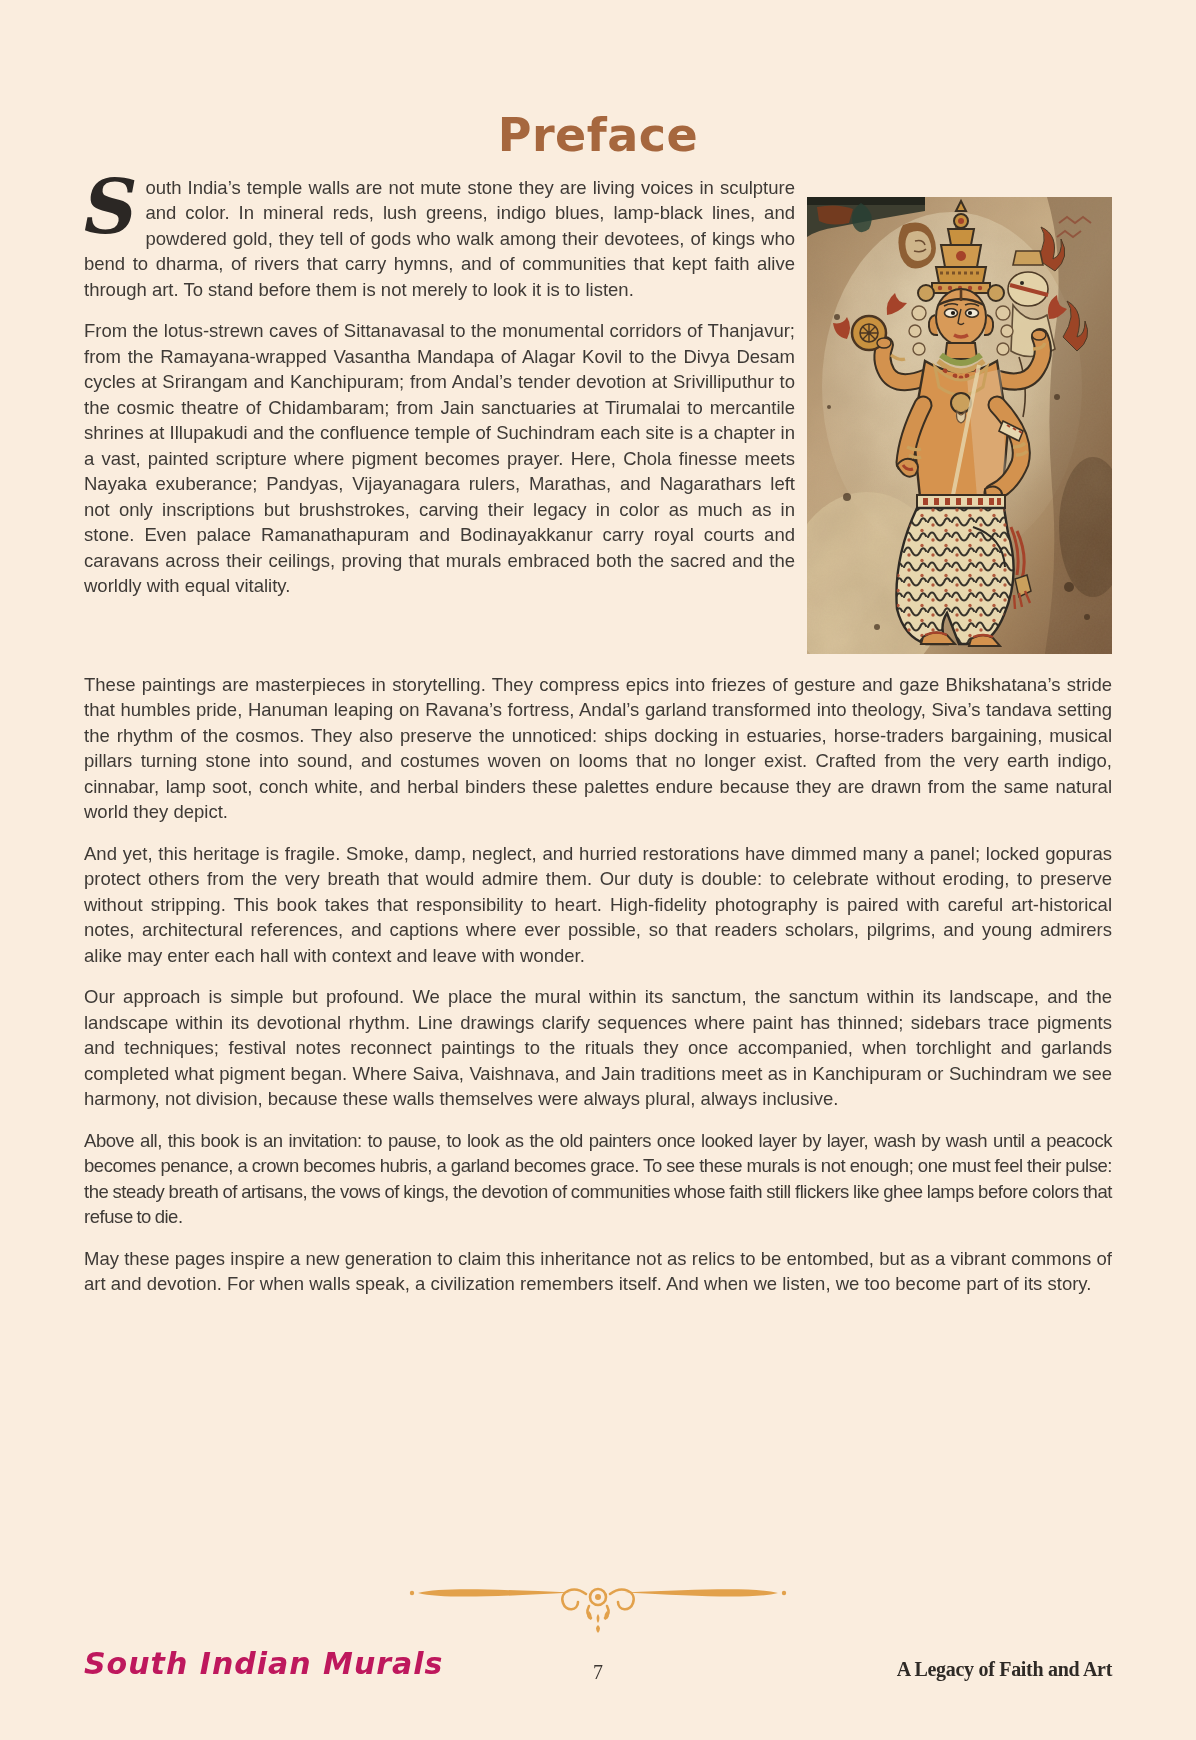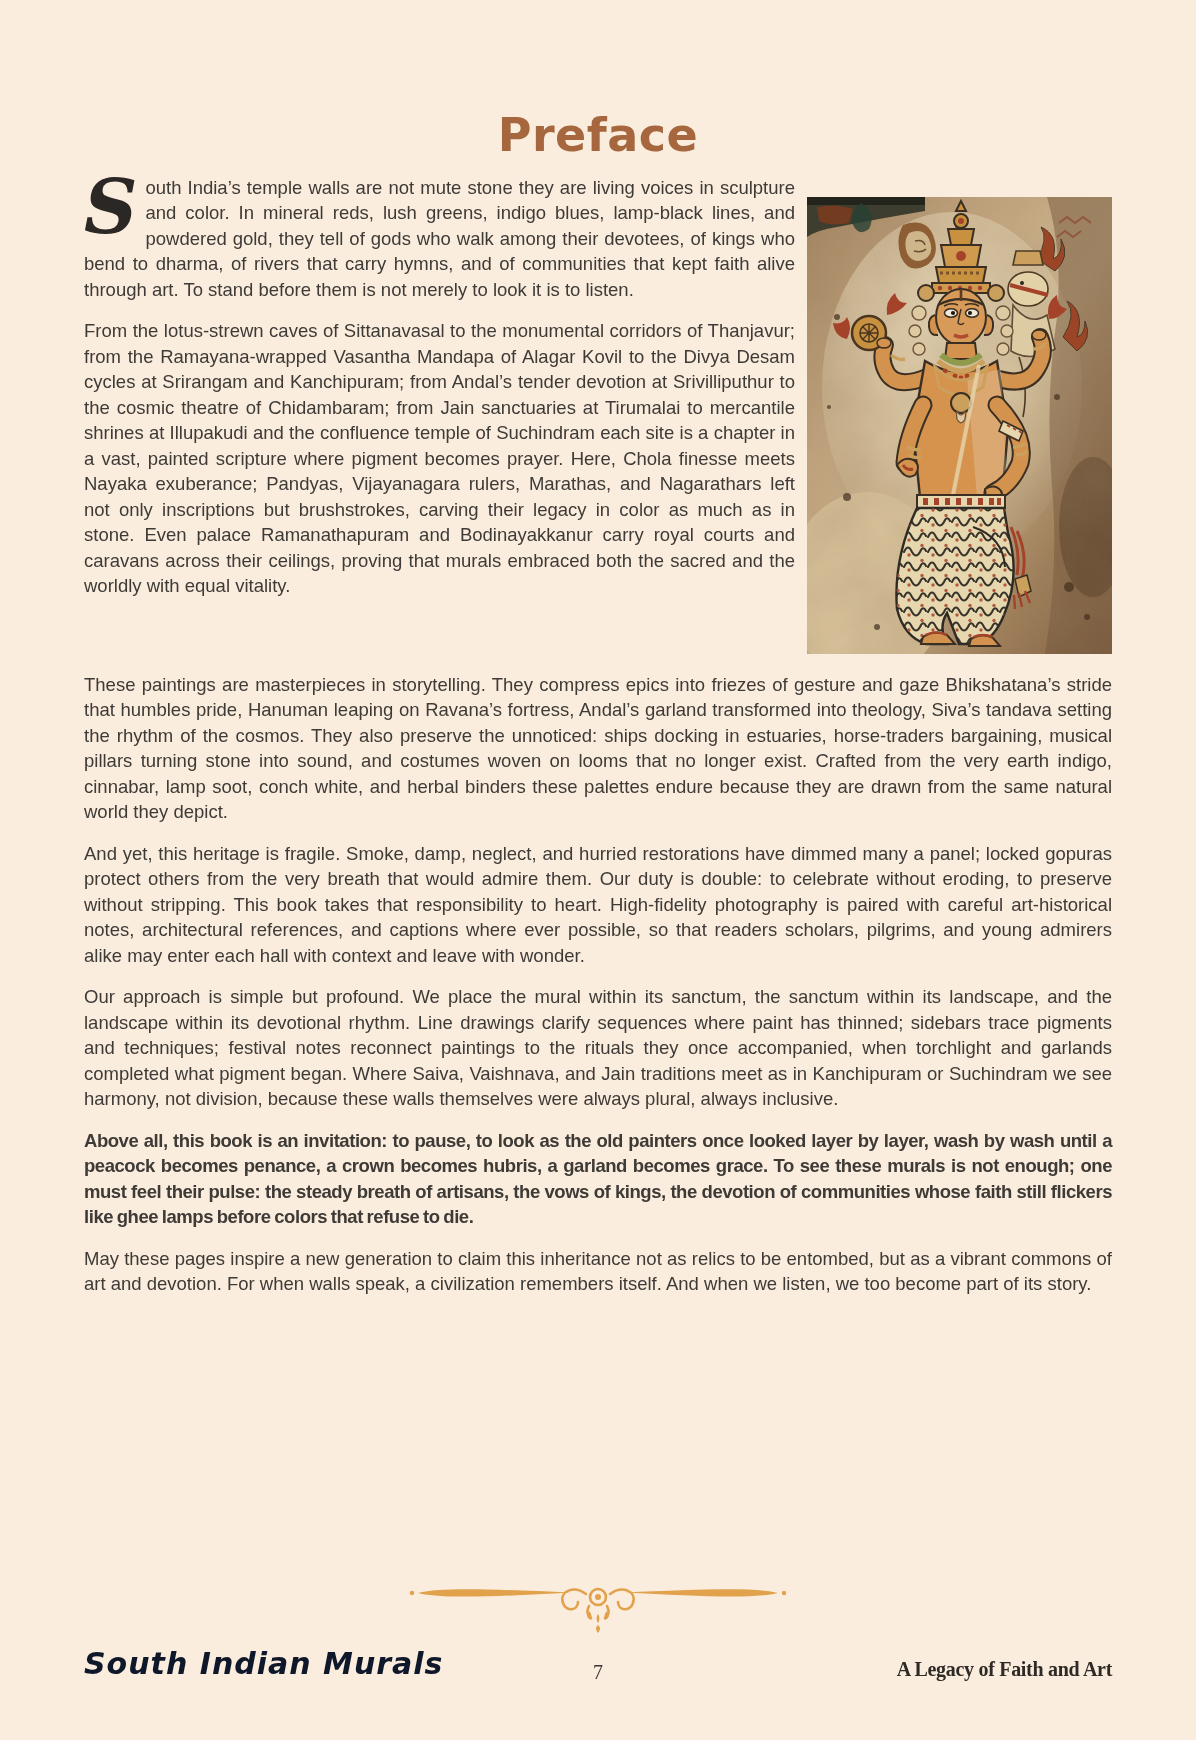--- a/index.html
+++ b/index.html
@@ -44,39 +44,39 @@
     float:left;
     font-family:"DejaVu Serif", serif;
     font-style:italic;
     font-weight:700;
     font-size:74px;
     line-height:56px;
     margin:4px 8px 0 0;
     color:#2b2724;
   }
   .clear-full{clear:both;}
-  .condensed{letter-spacing:-0.45px;word-spacing:-1px;font-weight:bold;}
+  .condensed{letter-spacing:-0.45px;word-spacing:-1px;}
   .ornament-divider{
     position:absolute;
     left:50%;top:1580px;
     transform:translateX(-50%);
     width:380px;height:56px;
   }
   .footer{
     position:absolute;
     left:84px;right:84px;top:1646px;height:46px;
   }
   .footer-left{
     position:absolute;left:0;top:0;
     font-family:"DejaVu Sans", sans-serif;
     font-style:italic;
     font-weight:700;
     font-size:30px;
     letter-spacing:1px;
-    color:#0f172a;
+    color:#be185d;
   }
   .footer-page{
     position:absolute;left:50%;top:15px;
     transform:translateX(-50%);
     font-family:"Liberation Serif", serif;
     font-size:20px;
     color:#3b3632;
   }
   .footer-right{
     position:absolute;right:0;top:12px;

